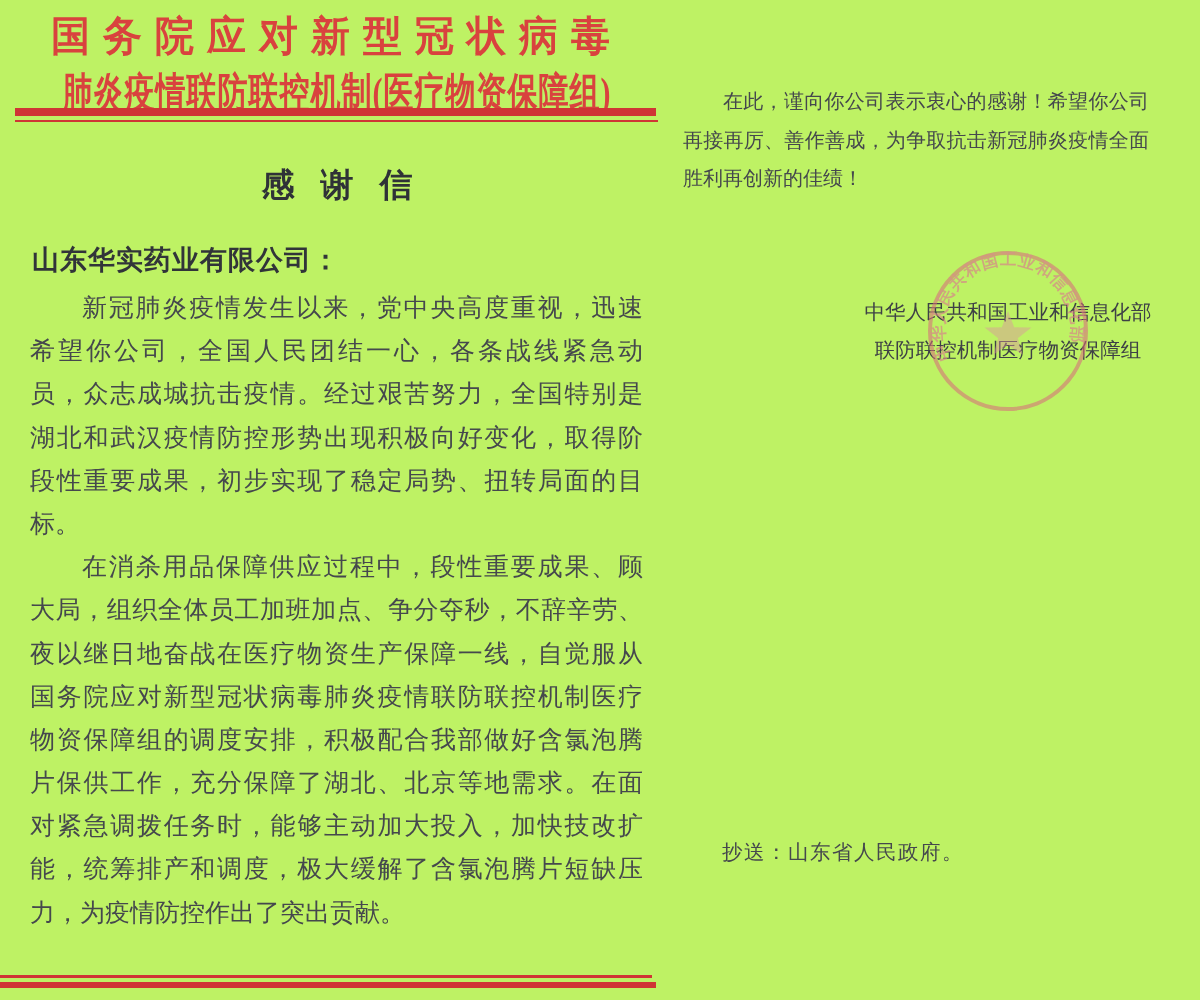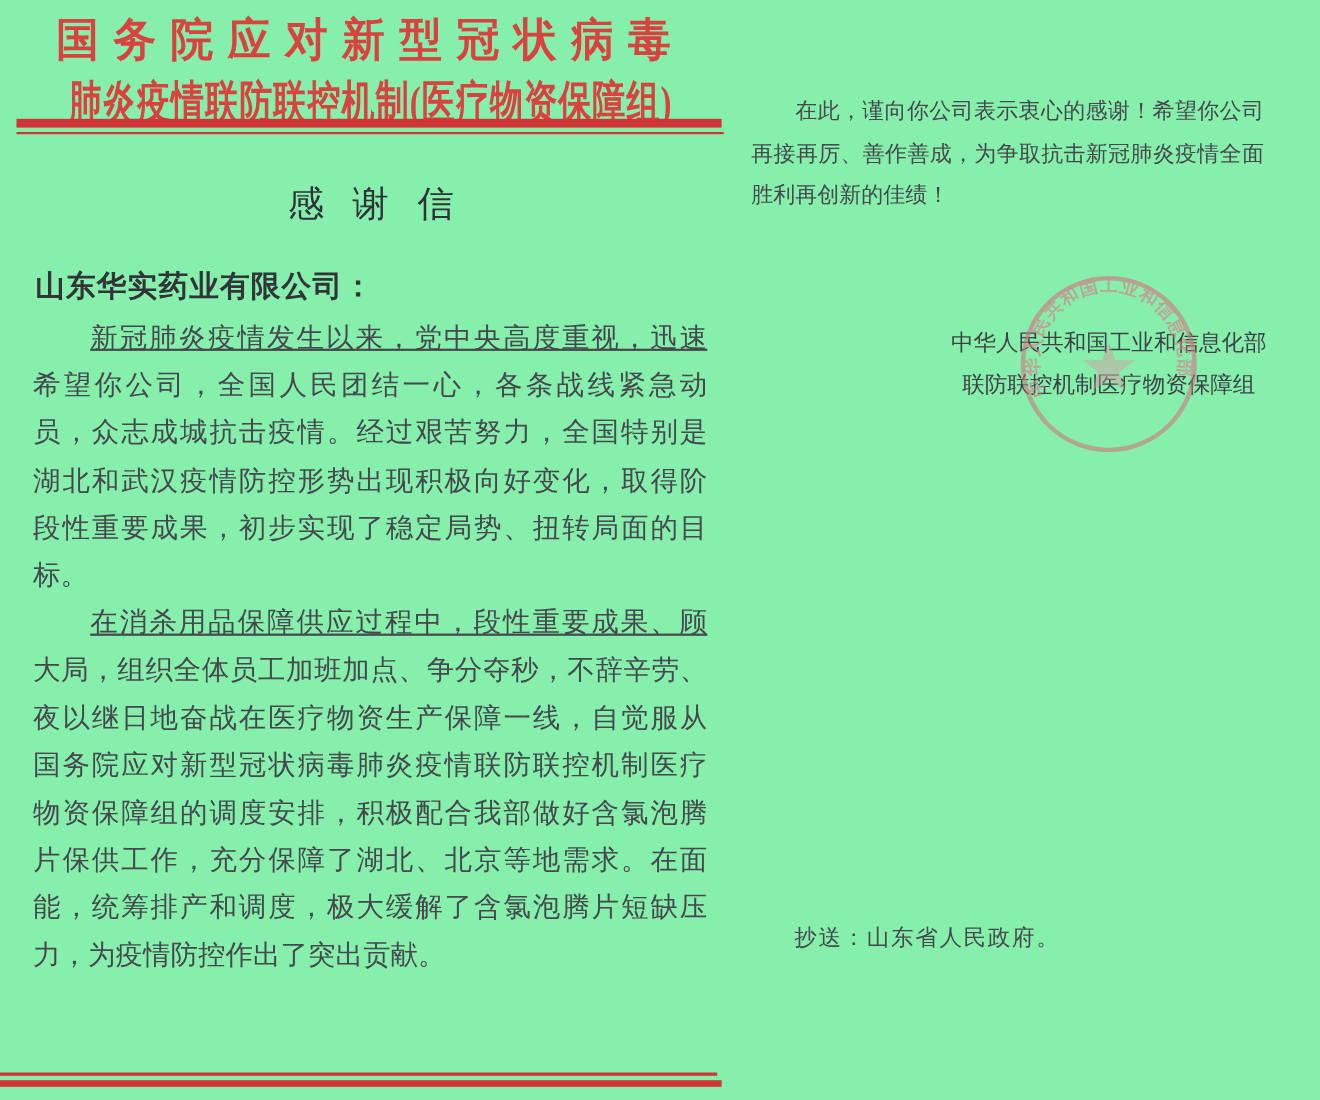--- a/index.html
+++ b/index.html
@@ -1,37 +1,37 @@
 <!DOCTYPE html>
 <html><head>
 <meta charset="utf-8">
 <style>
   html,body{margin:0;padding:0;background:#e9e9e9;}
   .sheet{
-    position:relative;width:1200px;height:1000px;background:#86efac;
+    position:relative;width:1200px;height:1000px;background:#bef264;
     font-family:"Liberation Serif","DejaVu Serif",serif;overflow:hidden;
   }
   
   .letterhead{position:absolute;left:30px;top:8px;width:614px;text-align:center;color:#d9423e;font-weight:bold;}
   .lh-line1{font-size:39px;letter-spacing:13px;white-space:nowrap;transform:scaleY(1.06);transform-origin:top center;}
   .lh-line2{font-size:30px;letter-spacing:1px;white-space:nowrap;transform:scaleY(1.4);transform-origin:top center;margin-top:3px;}
   .rule{position:absolute;background:#cf3535;}
   .rule-top-thick{left:15px;top:108px;width:641px;height:8px;}
   .rule-top-thin{left:15px;top:119.5px;width:643px;height:2.5px;}
   .rule-bottom-thin{left:0;top:975px;width:652px;height:2.5px;}
   .rule-bottom-thick{left:0;top:981.5px;width:656px;height:6.5px;}
   .doc-title{
     position:absolute;left:30px;top:141px;width:614px;text-align:center;
-    font-size:33px;font-weight:normal;color:#2f3237;letter-spacing:26px;text-indent:26px;
+    font-size:33px;font-weight:bold;color:#2f3237;letter-spacing:26px;text-indent:26px;
   }
   .addressee{position:absolute;left:32px;top:242px;font-size:27px;font-weight:bold;color:#313439;letter-spacing:1px;}
   .body-block{position:absolute;left:30px;top:286px;width:613px;font-size:25px;color:#45484d;}
   .bline{height:43.2px;line-height:43.2px;white-space:nowrap;}
   .jline{white-space:normal;text-align:justify;text-align-last:justify;text-justify:inter-ideograph;}
-  .ind{padding-left:52px;text-decoration:underline;}
+  .ind{padding-left:52px;}
   
   .closing-block{position:absolute;left:683px;top:82px;width:466px;font-size:20px;color:#45484d;}
   .cline{height:38.5px;line-height:38.5px;white-space:nowrap;}
   .cind{padding-left:40px;}
   .signature{position:absolute;left:840px;top:293px;width:336px;text-align:center;color:#3e4146;z-index:2;}
   .sig-line{height:38px;line-height:38px;font-size:20.5px;}
   .sig-date{height:38px;line-height:38px;font-size:21px;letter-spacing:1px;}
   .cc-line{position:absolute;left:722px;top:838px;font-size:20.5px;color:#45484d;letter-spacing:1.5px;}
   
   .seal{position:absolute;left:924px;top:247px;width:168px;height:168px;z-index:3;opacity:.8;}
@@ -58,20 +58,21 @@
     <div class="bline jline">员，众志成城抗击疫情。经过艰苦努力，全国特别是</div>
     <div class="bline jline">湖北和武汉疫情防控形势出现积极向好变化，取得阶</div>
     <div class="bline jline">段性重要成果，初步实现了稳定局势、扭转局面的目</div>
     <div class="bline">标。</div>
     <div class="bline jline ind">在消杀用品保障供应过程中，段性重要成果、顾</div>
     <div class="bline jline">大局，组织全体员工加班加点、争分夺秒，不辞辛劳、</div>
     <div class="bline jline">夜以继日地奋战在医疗物资生产保障一线，自觉服从</div>
     <div class="bline jline">国务院应对新型冠状病毒肺炎疫情联防联控机制医疗</div>
     <div class="bline jline">物资保障组的调度安排，积极配合我部做好含氯泡腾</div>
     <div class="bline jline">片保供工作，充分保障了湖北、北京等地需求。在面</div>
+    <div class="bline jline">对紧急调拨任务时，能够主动加大投入，加快技改扩</div>
     <div class="bline jline">能，统筹排产和调度，极大缓解了含氯泡腾片短缺压</div>
     <div class="bline">力，为疫情防控作出了突出贡献。</div>
   </div>
 
   <div class="rule rule-bottom-thin"></div>
   <div class="rule rule-bottom-thick"></div>
 
   <div class="closing-block">
     <div class="cline jline cind">在此，谨向你公司表示衷心的感谢！希望你公司</div>
     <div class="cline jline">再接再厉、善作善成，为争取抗击新冠肺炎疫情全面</div>

